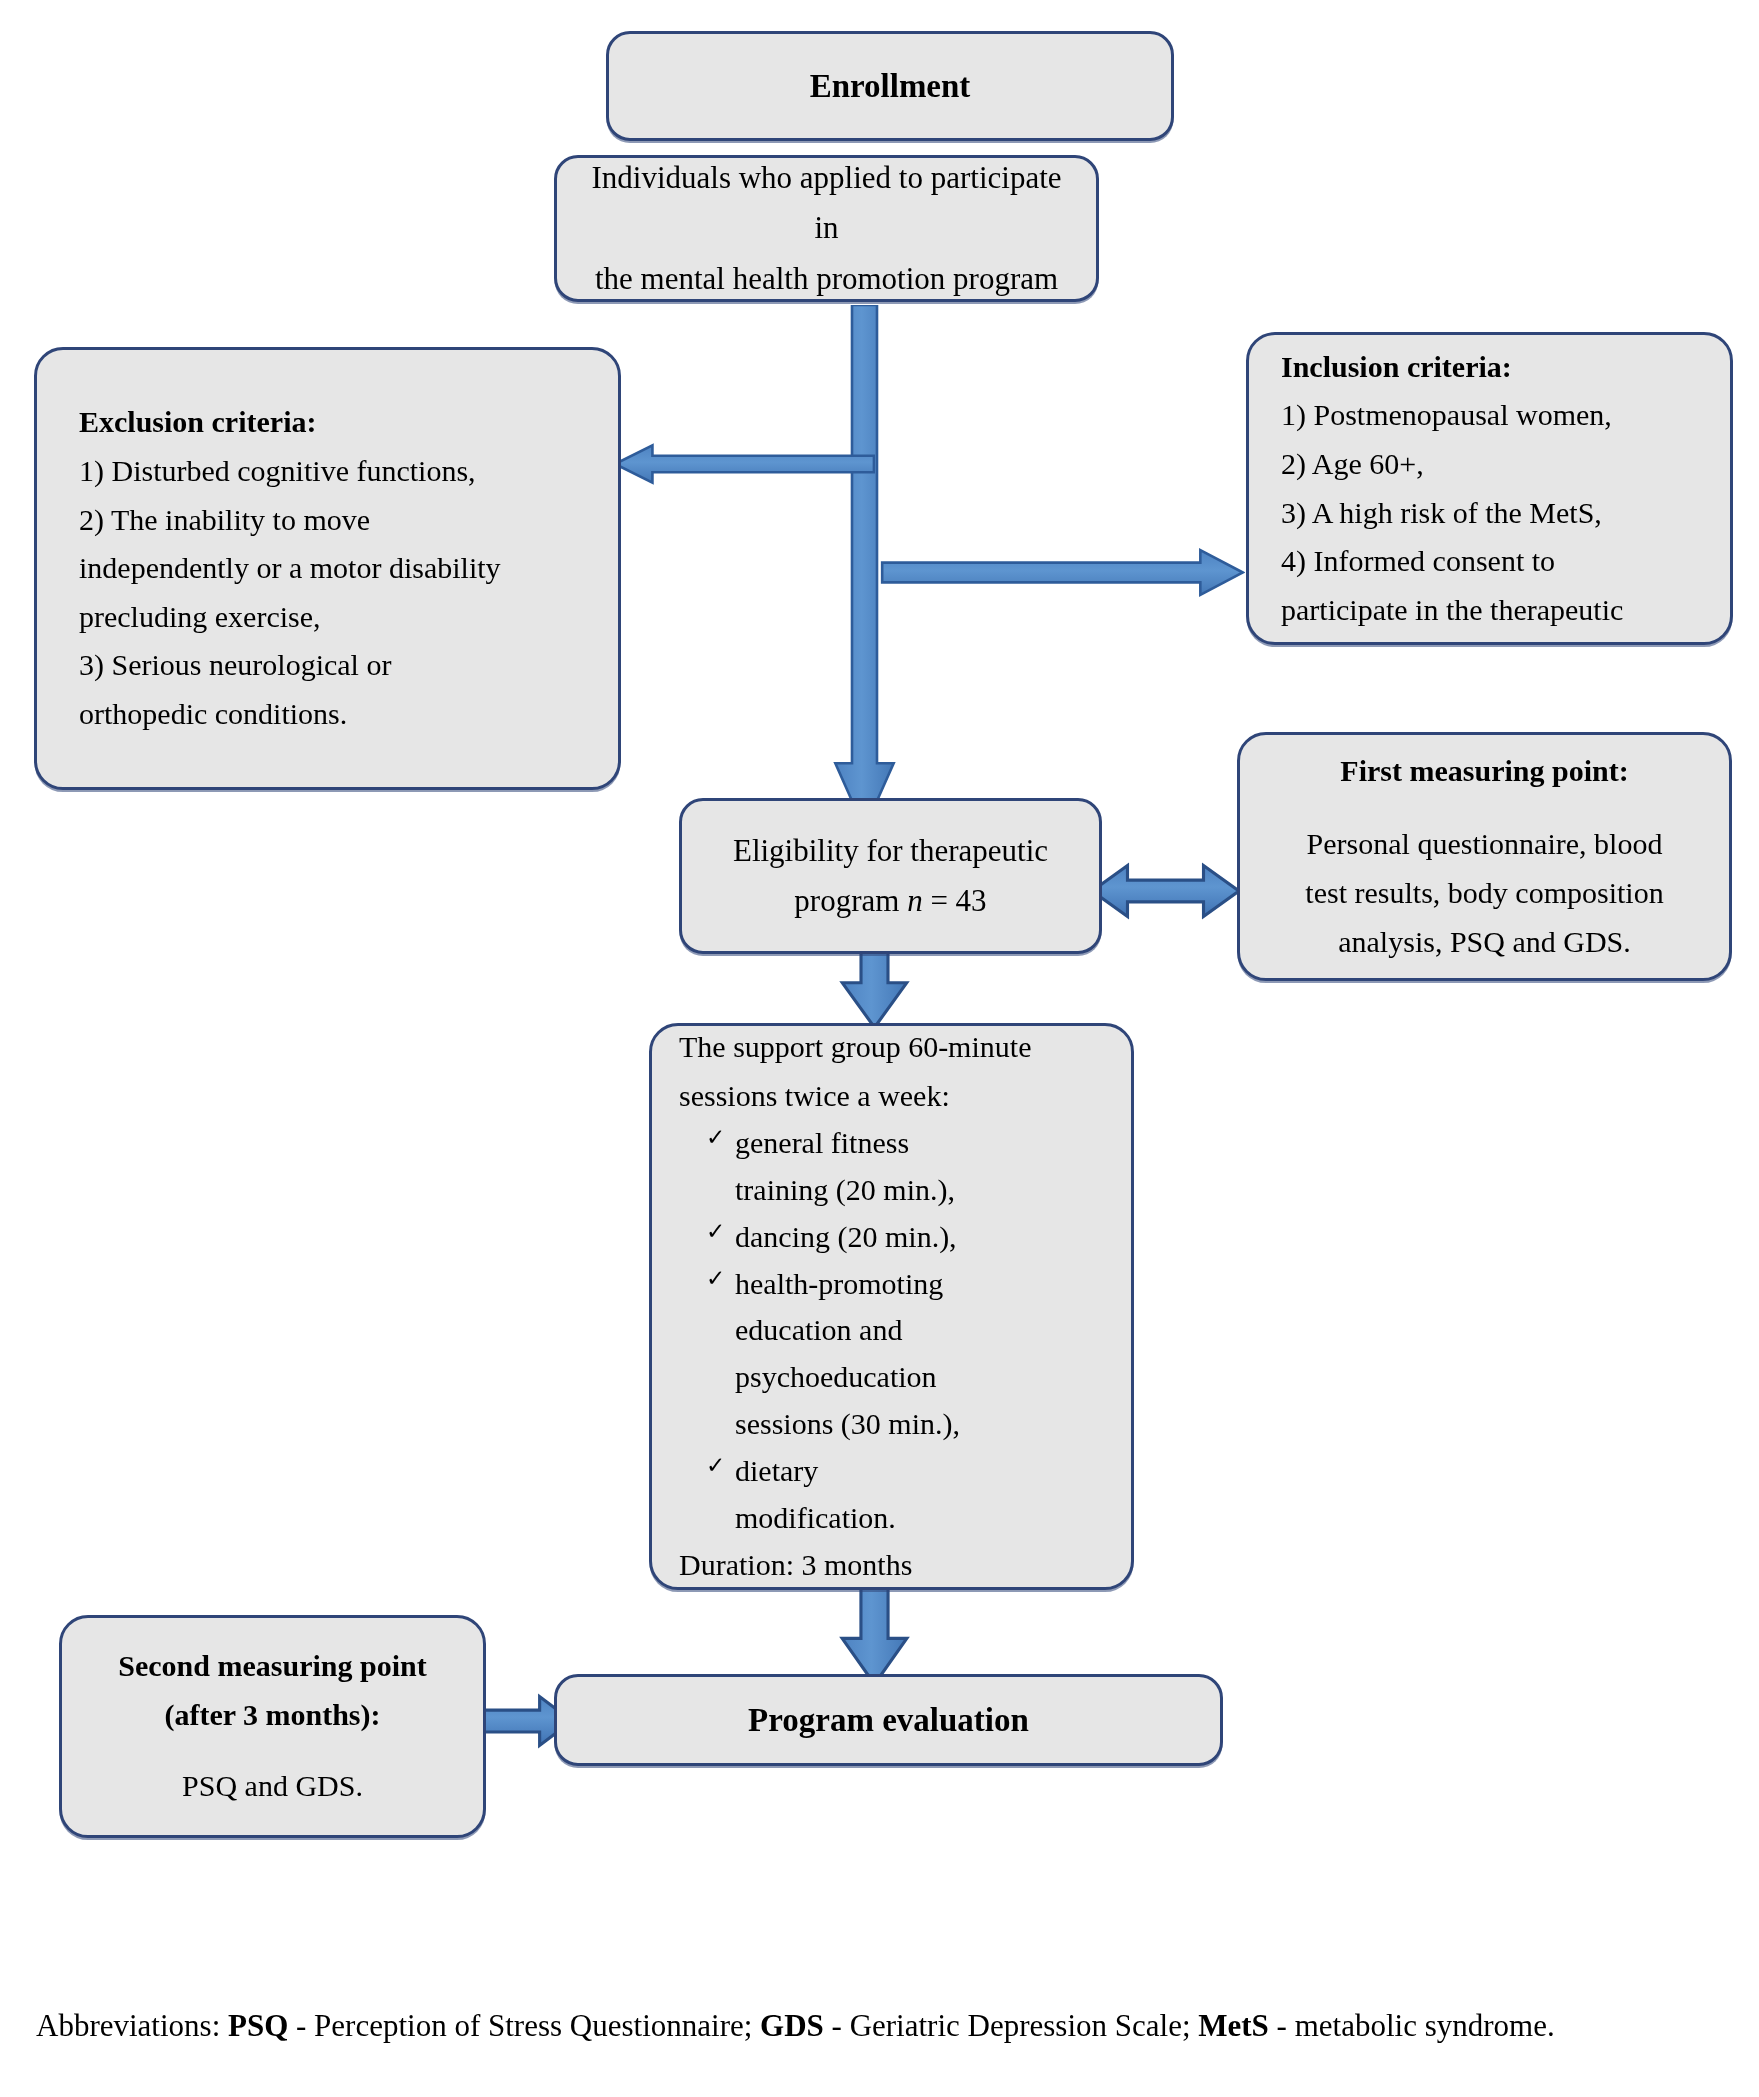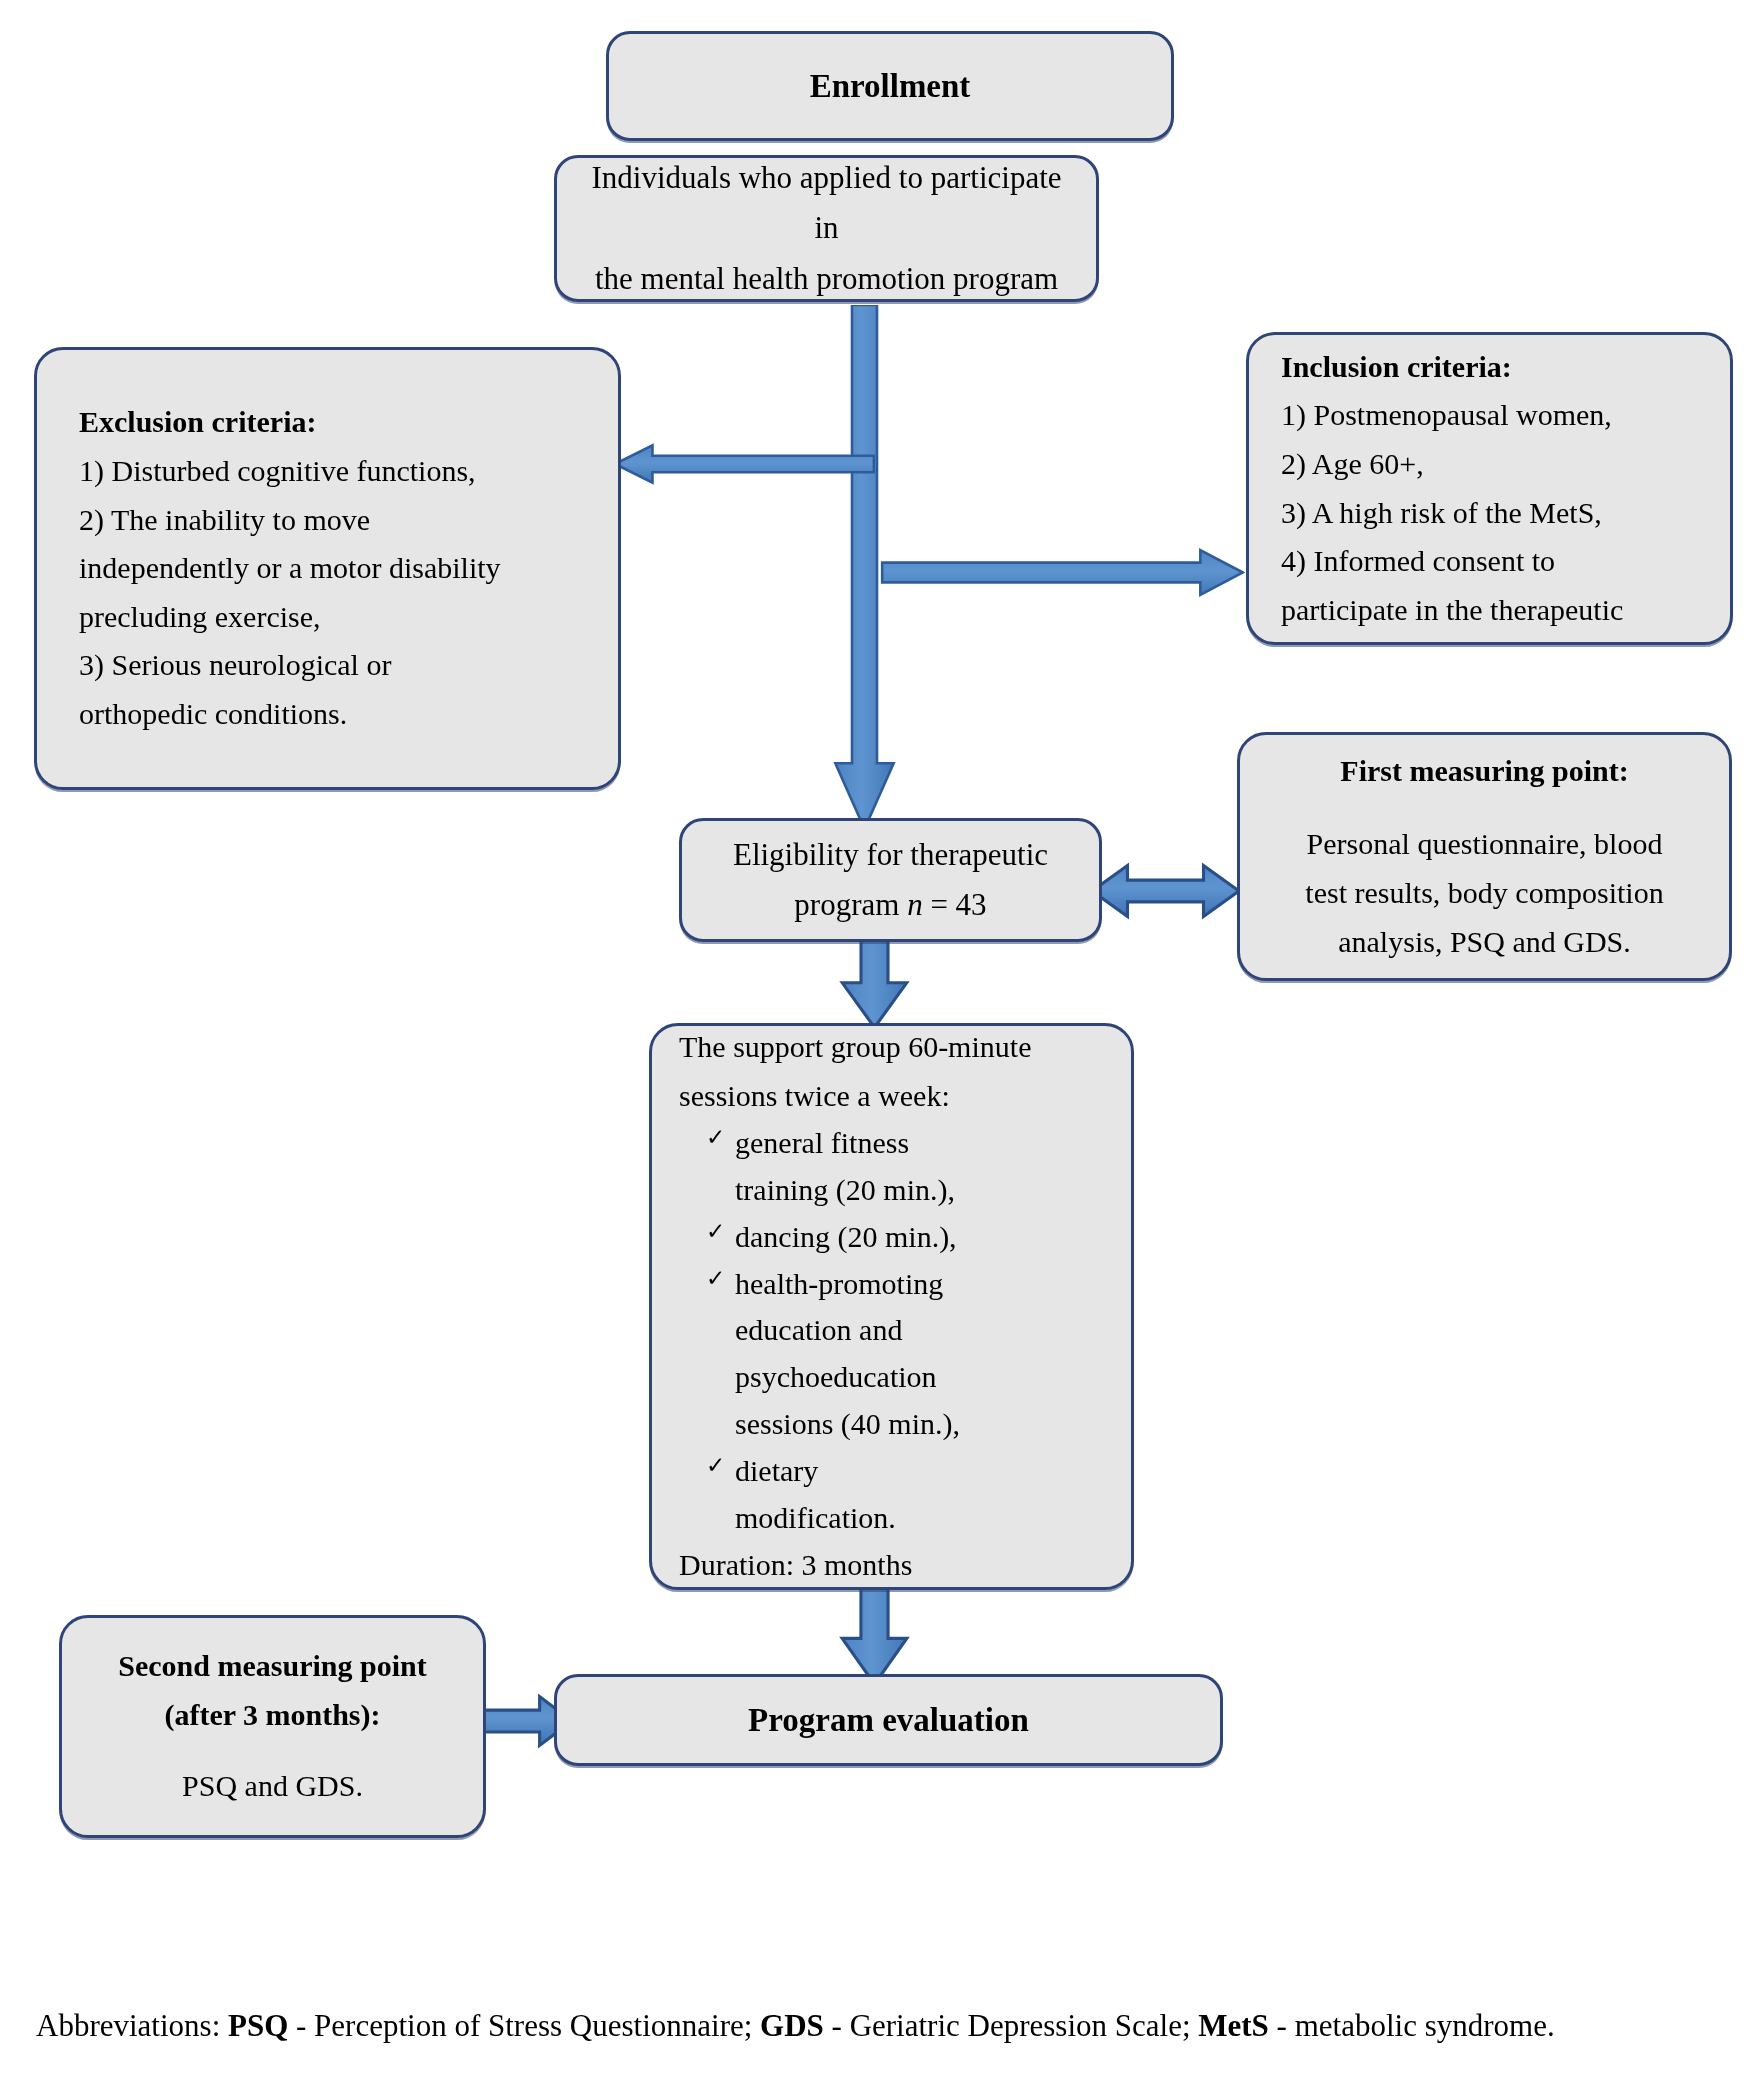--- a/index.html
+++ b/index.html
@@ -192,21 +192,21 @@
     <div class="pad t-left lh" style="font-size:30px;padding:0 32px;">
       <p class="bold">Inclusion criteria:</p>
       <p>1) Postmenopausal women,</p>
       <p>2) Age 60+,</p>
       <p>3) A high risk of the MetS,</p>
       <p>4) Informed consent to</p>
       <p>participate in the therapeutic</p>
     </div>
   </div>
 
-  <div class="box" style="left:679px;top:818px;width:423px;height:124px;">
+  <div class="box" style="left:679px;top:798px;width:423px;height:156px;">
     <div class="pad t-center lh" style="font-size:31px;">
       <p>Eligibility for therapeutic</p>
       <p><span>program </span><span class="ital">n</span><span> = 43</span></p>
     </div>
   </div>
 
   <div class="box sq" style="left:1237px;top:732px;width:495px;height:249px;">
     <div class="pad t-center lh" style="font-size:30px;padding:0 28px;">
       <p class="bold">First measuring point:</p>
       <p style="height:25px;">&nbsp;</p>
@@ -234,21 +234,21 @@
           <span class="ctext">
             <span style="display:block;">dancing (20 min.),</span>
           </span>
         </li>
         <li>
           <span class="ck">✓</span>
           <span class="ctext">
             <span style="display:block;">health-promoting</span>
             <span style="display:block;">education and</span>
             <span style="display:block;">psychoeducation</span>
-            <span style="display:block;">sessions (40 min.),</span>
+            <span style="display:block;">sessions (30 min.),</span>
           </span>
         </li>
         <li>
           <span class="ck">✓</span>
           <span class="ctext">
             <span style="display:block;">dietary</span>
             <span style="display:block;">modification.</span>
           </span>
         </li>
       </ul>

